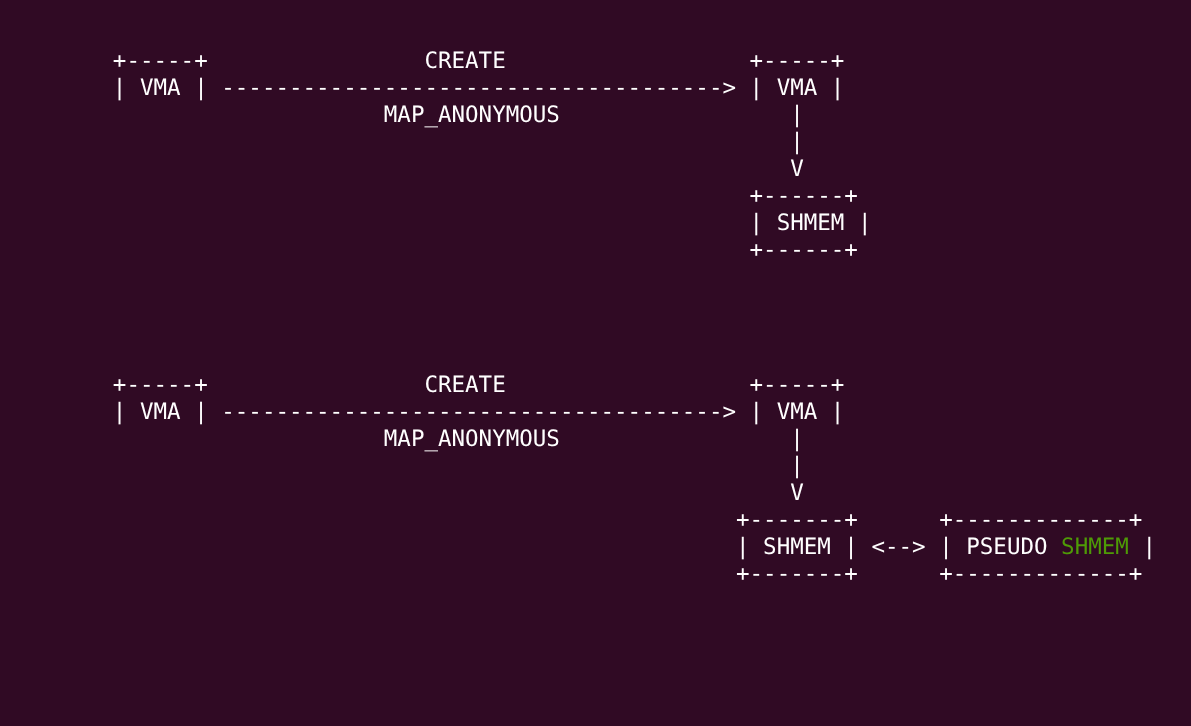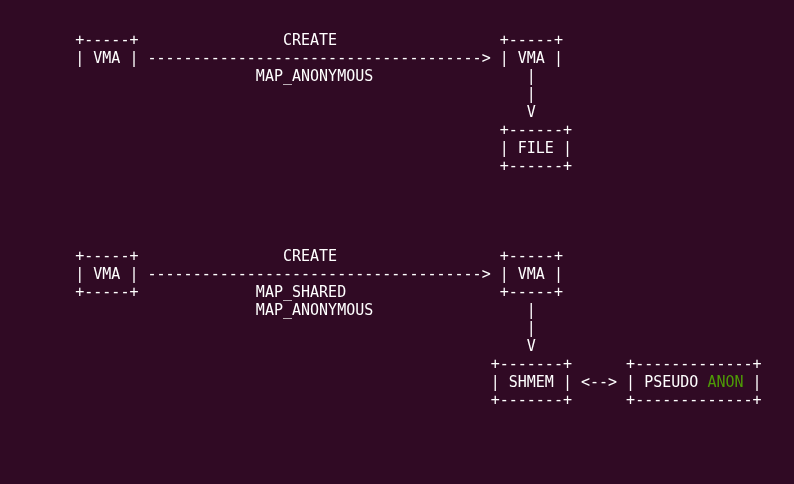--- a/index.html
+++ b/index.html
@@ -42,31 +42,30 @@
 
 <div class="screen">
 
   <div class="art">
     <div class="line">        +-----+                CREATE                  +-----+</div>
     <div class="line">        | VMA | -------------------------------------&gt; | VMA |</div>
     <div class="line">                            MAP_ANONYMOUS                 |</div>
     <div class="line">                                                          |</div>
     <div class="line">                                                          V</div>
     <div class="line">                                                       +------+</div>
-    <div class="line">                                                       | FILE |</div>
+    <div class="line">                                                       | SHMEM |</div>
     <div class="line">                                                       +------+</div>
   </div>
 
   <div class="blank-gap"></div>
 
   <div class="art">
     <div class="line">        +-----+                CREATE                  +-----+</div>
     <div class="line">        | VMA | -------------------------------------&gt; | VMA |</div>
-    <div class="line">        +-----+             MAP_SHARED                 +-----+</div>
     <div class="line">                            MAP_ANONYMOUS                 |</div>
     <div class="line">                                                          |</div>
     <div class="line">                                                          V</div>
     <div class="line">                                                      +-------+      +-------------+</div>
-    <div class="line"><span>                                                      | SHMEM | &lt;--&gt; | PSEUDO </span><span class="green">ANON</span><span> |</span></div>
+    <div class="line"><span>                                                      | SHMEM | &lt;--&gt; | PSEUDO </span><span class="green">SHMEM</span><span> |</span></div>
     <div class="line">                                                      +-------+      +-------------+</div>
   </div>
 
 </div>
 
 </body></html>

